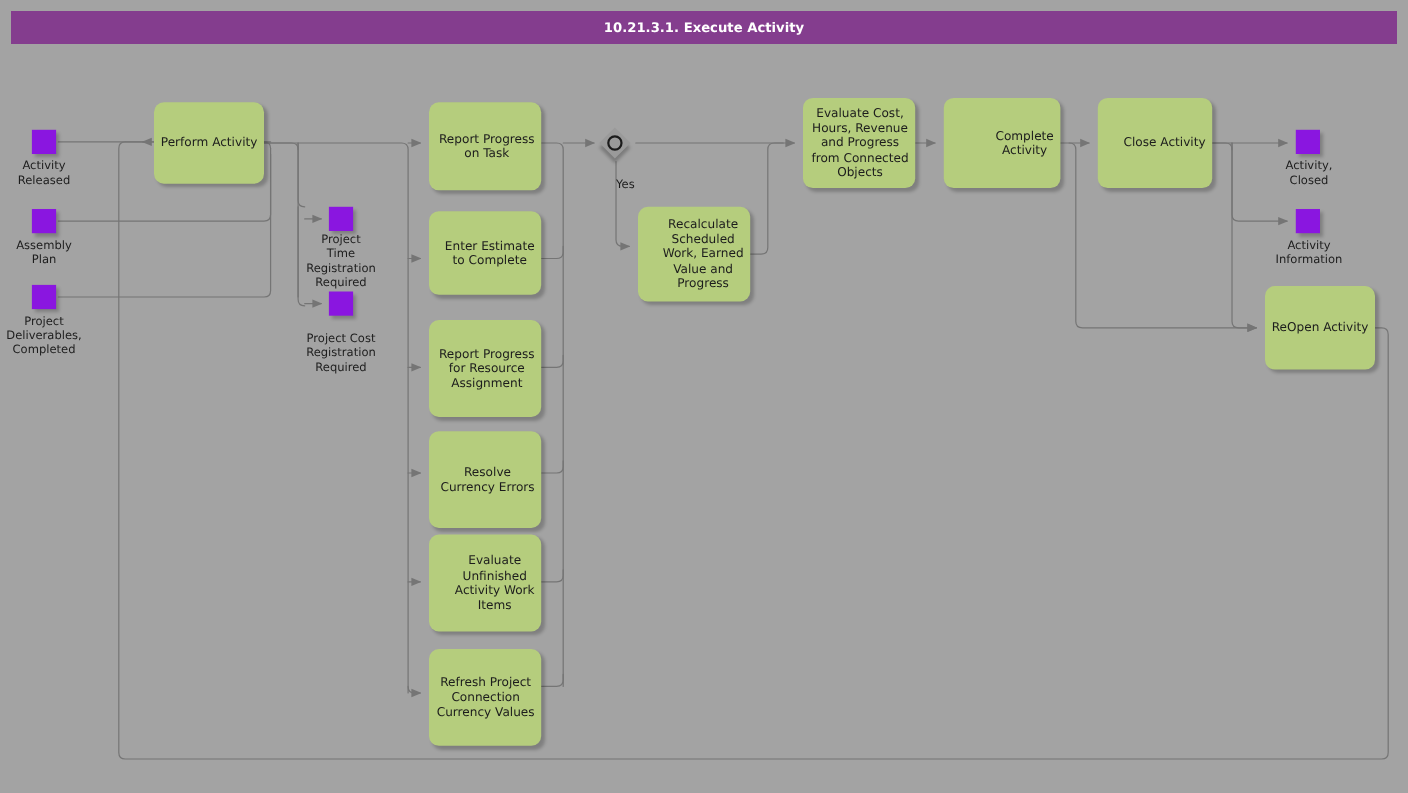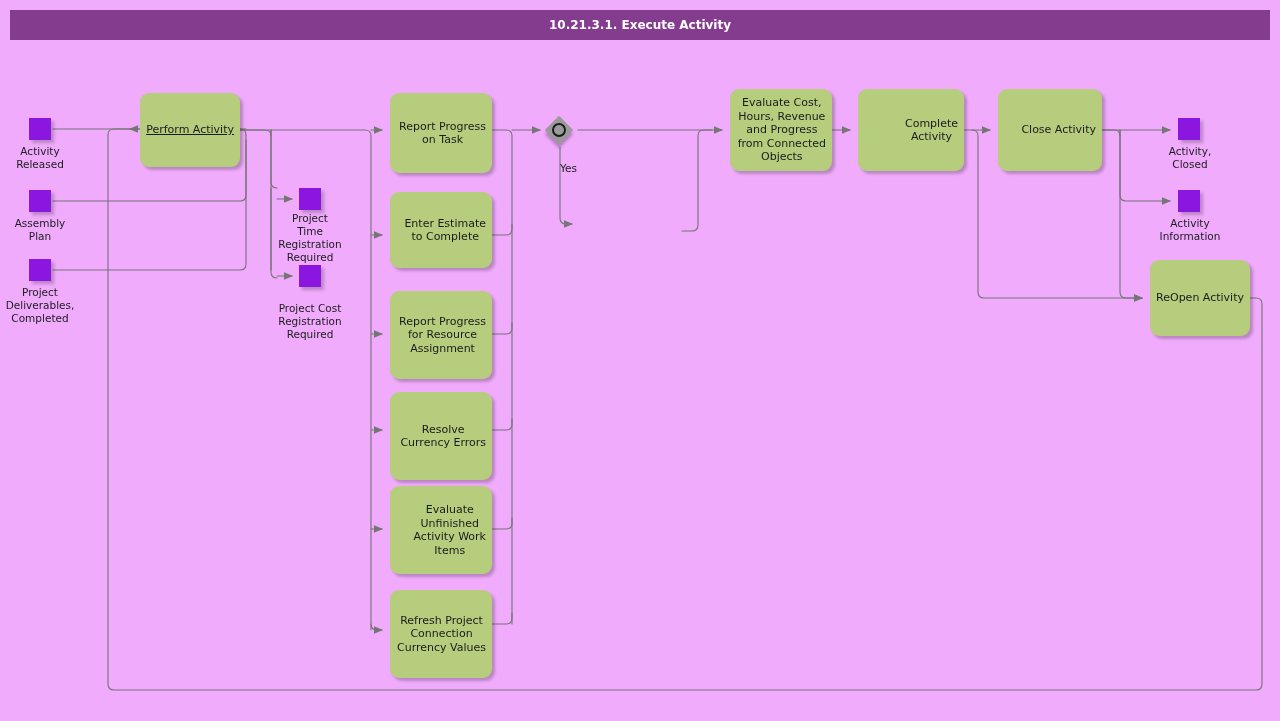--- a/index.html
+++ b/index.html
@@ -5,21 +5,21 @@
   html, body {
     margin: 0;
     padding: 0;
     background: #ffffff;
     font-family: "DejaVu Sans", sans-serif;
   }
   #canvas {
     position: relative;
     width: 1280px;
     height: 721px;
-    background: #f0abfc;
+    background: #a3a3a3;
     overflow: hidden;
   }
   
   #title-bar {
     position: absolute;
     left: 10px;
     top: 10px;
     width: 1260px;
     height: 30px;
     background: #843d8e;
@@ -179,21 +179,21 @@
       <path d="M1102,130 L1170,130" marker-end="url(#arw)"></path>
       <path d="M1120,130 L1120,195 Q1120,201 1126,201 L1170,201" marker-end="url(#arw)"></path>
 
       <path d="M1120,130 L1120,292 Q1120,298 1126,298 L1142,298" marker-end="url(#arw)"></path>
 
       <path d="M1250,298 L1256,298 Q1262,298 1262,304 L1262,684 Q1262,690 1256,690 L114,690 Q108,690 108,684 L108,135 Q108,129 114,129 L130,129"></path>
     </g>
   </svg>
 
   <div class="task" style="left:140px;top:93px;width:100px;height:74px;">
-    <span style="white-space:pre-line;text-decoration:underline;">Perform Activity</span>
+    <span style="white-space:pre-line;">Perform Activity</span>
   </div>
 
   <div class="task" style="left:390px;top:93px;width:102px;height:80px;">
     <span style="white-space:pre-line;">Report Progress
 on Task</span>
   </div>
 
   <div class="task" style="left:390px;top:192px;width:102px;height:76px;">
     <span style="white-space:pre-line;">Enter Estimate
 to Complete</span>
@@ -216,20 +216,27 @@
 Activity Work
 Items</span>
   </div>
 
   <div class="task" style="left:390px;top:590px;width:102px;height:88px;">
     <span style="white-space:pre-line;">Refresh Project
 Connection
 Currency Values</span>
   </div>
 
+  <div class="task" style="left:580px;top:188px;width:102px;height:86px;">
+    <span style="white-space:pre-line;">Recalculate
+Scheduled
+Work, Earned
+Value and
+Progress</span>
+  </div>
 
   <div class="task" style="left:730px;top:89px;width:102px;height:82px;">
     <span style="white-space:pre-line;">Evaluate Cost,
 Hours, Revenue
 and Progress
 from Connected
 Objects</span>
   </div>
 
   <div class="task" style="left:858px;top:89px;width:106px;height:82px;">

